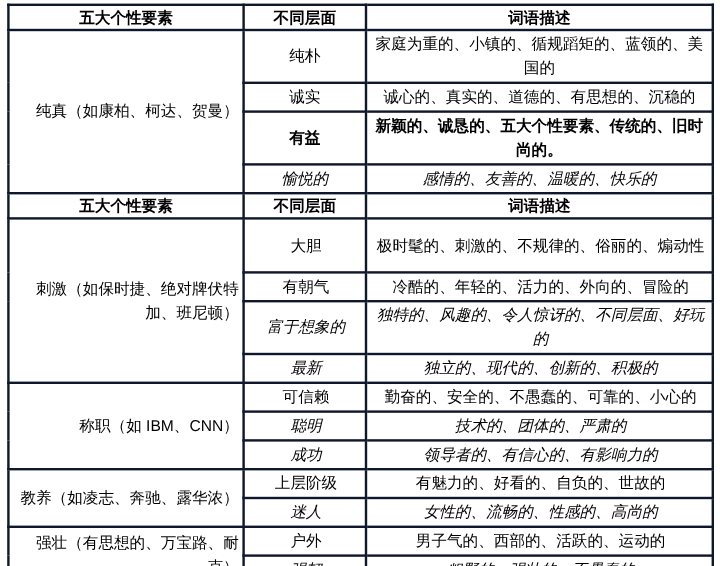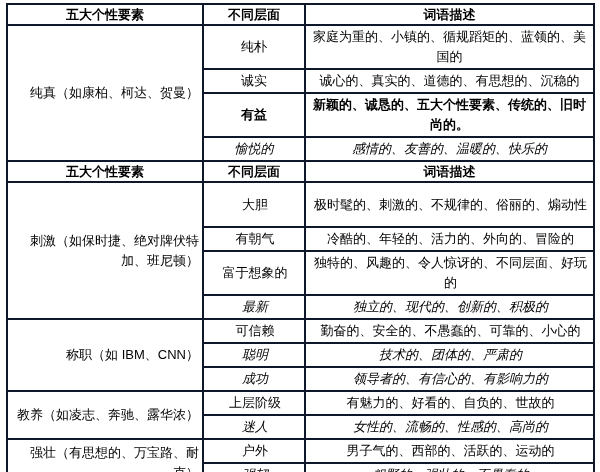--- a/index.html
+++ b/index.html
@@ -46,21 +46,21 @@
   
   td.facet-c, td.words-c { text-align: center; padding-left: 3px; padding-right: 3px; }
   
   td.facet-l, td.words-l { text-align: center; padding-left: 5px; padding-right: 3px; }
 
   tr.h43 { height: 43px; }
   tr.h23 { height: 21px; }
   tr.h42 { height: 42px; font-weight: bold; }
   tr.h22 { height: 20px; font-style: italic; }
   tr.h45 { height: 45px; }
-  tr.h40 { height: 40px; }
+  tr.h40 { height: 40px; font-style: italic; }
   tr.h20 { height: 18px; font-style: italic; }
   tr.h24 { height: 22px; }
 
   .source-line {
     position: absolute;
     left: 34px;
     top: 453px;
     font-size: 13px;
     font-weight: bold;
     white-space: pre;

